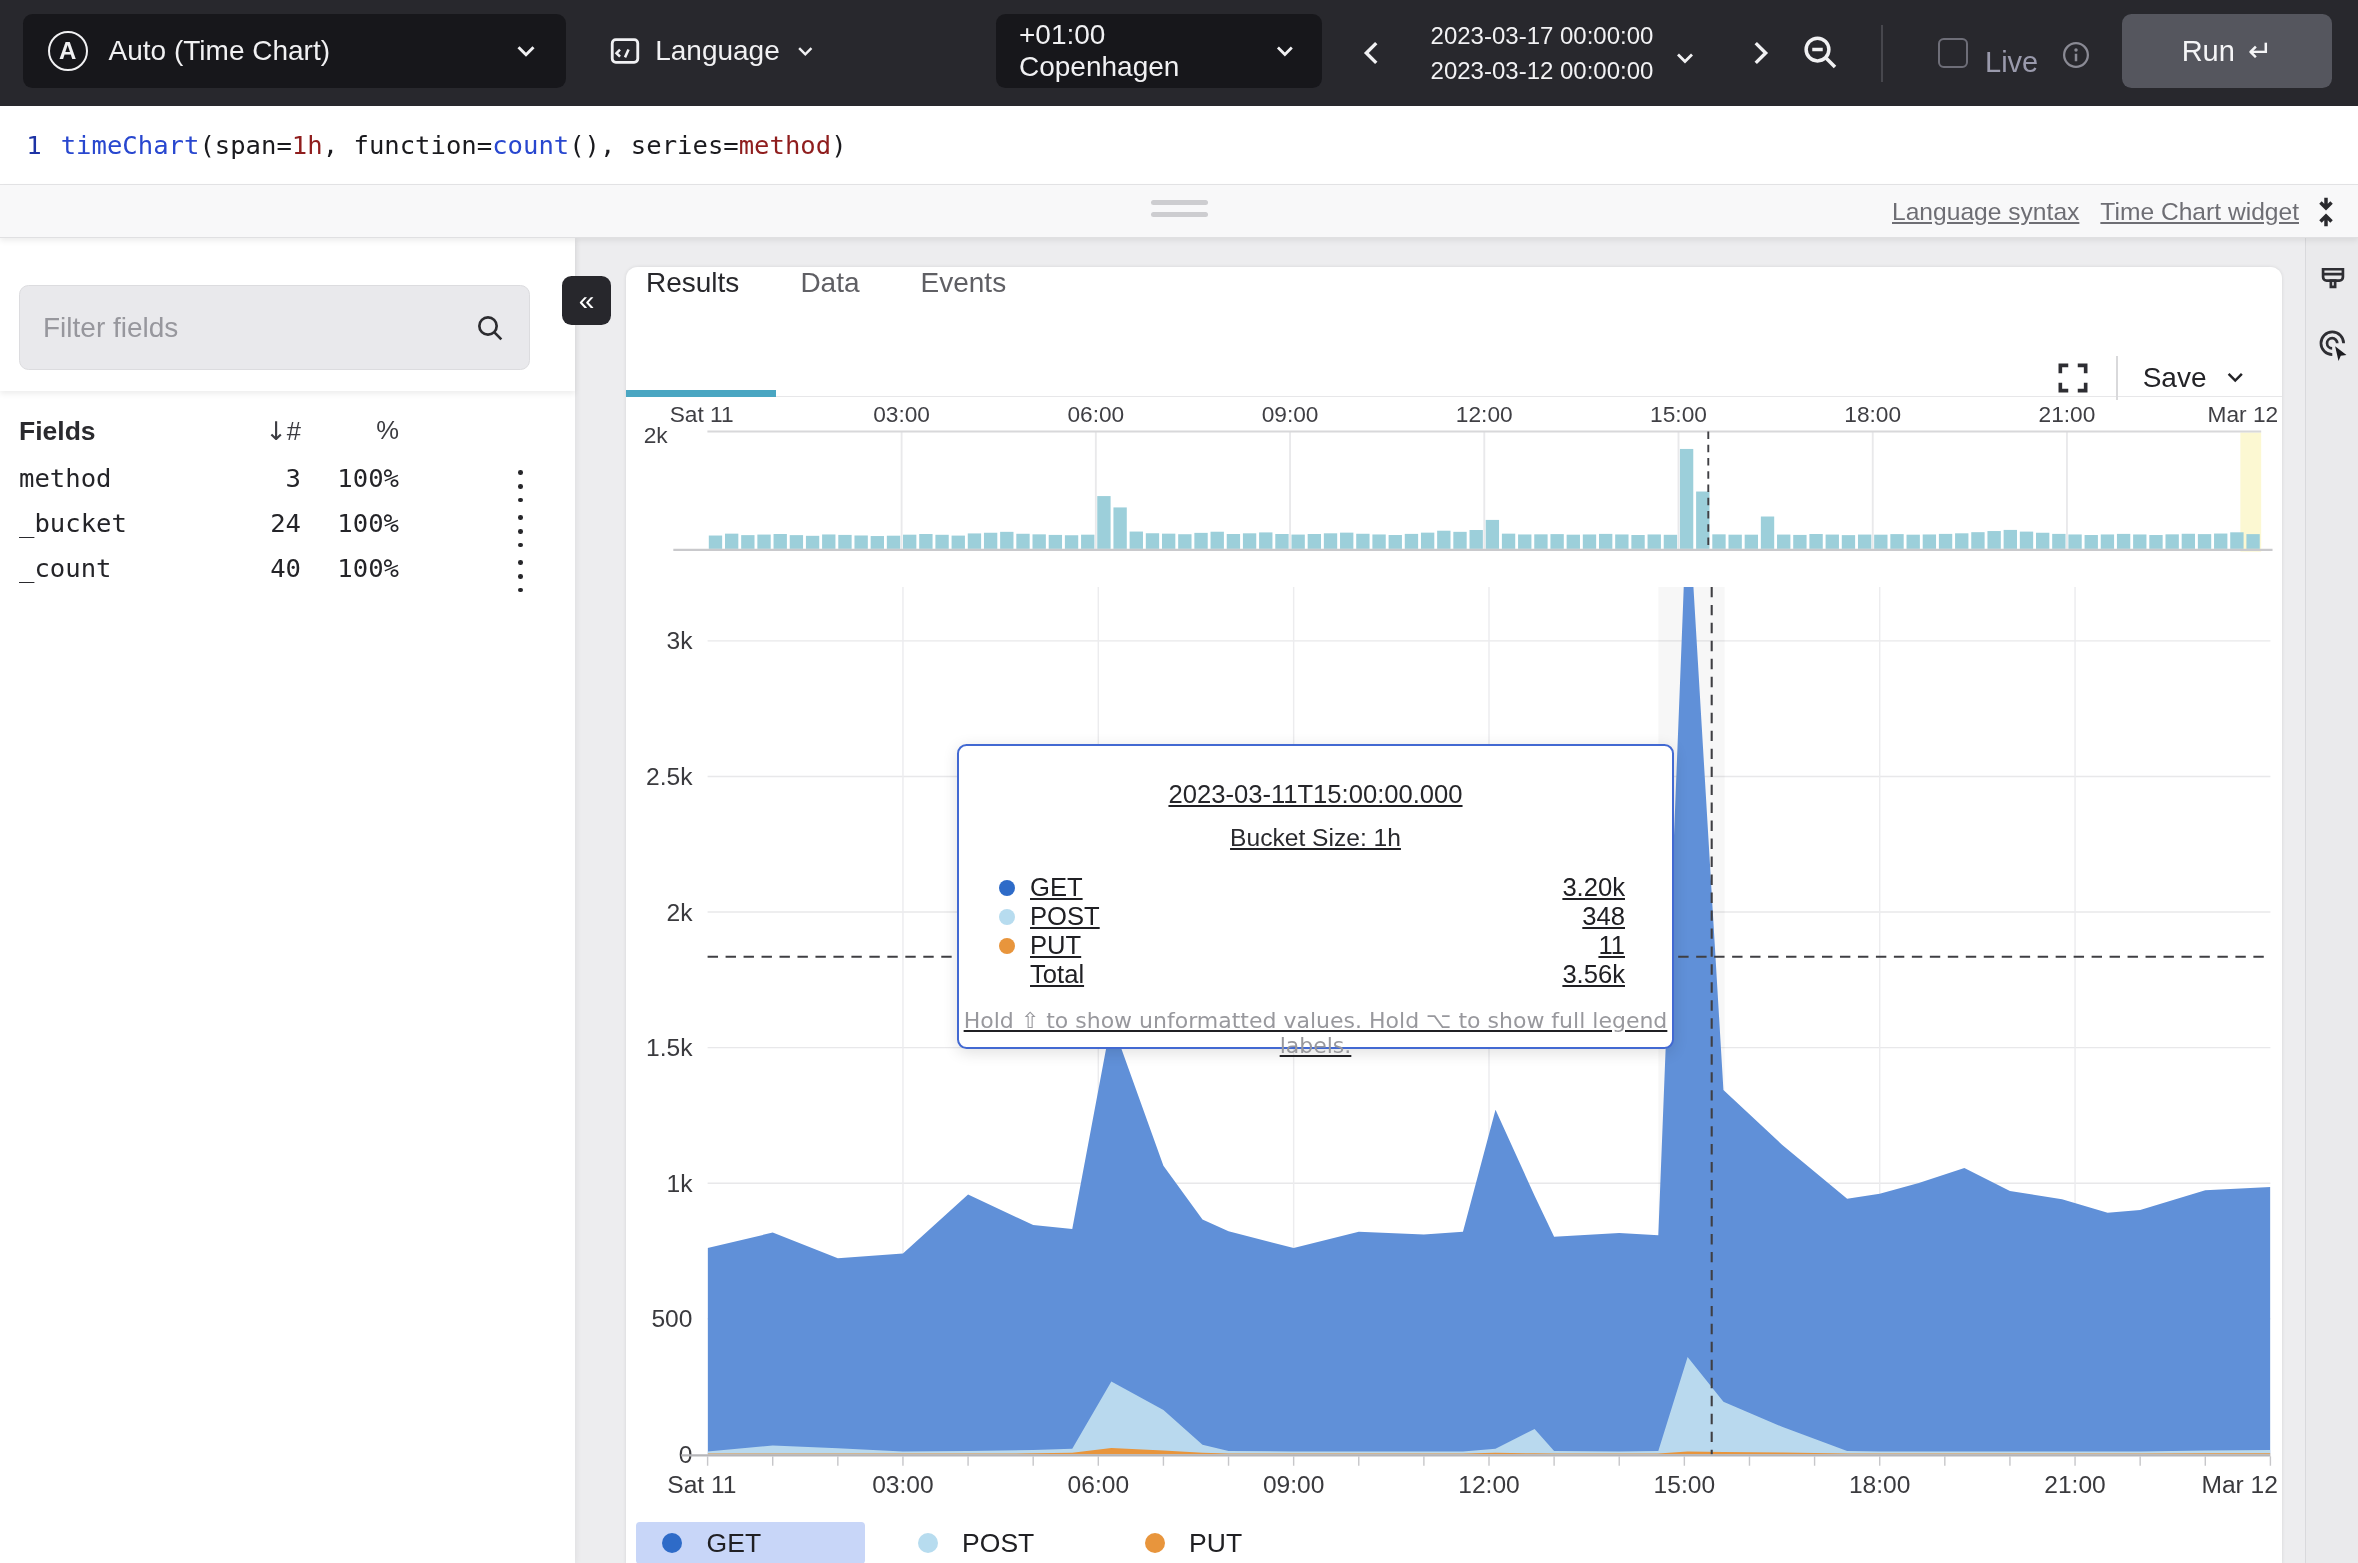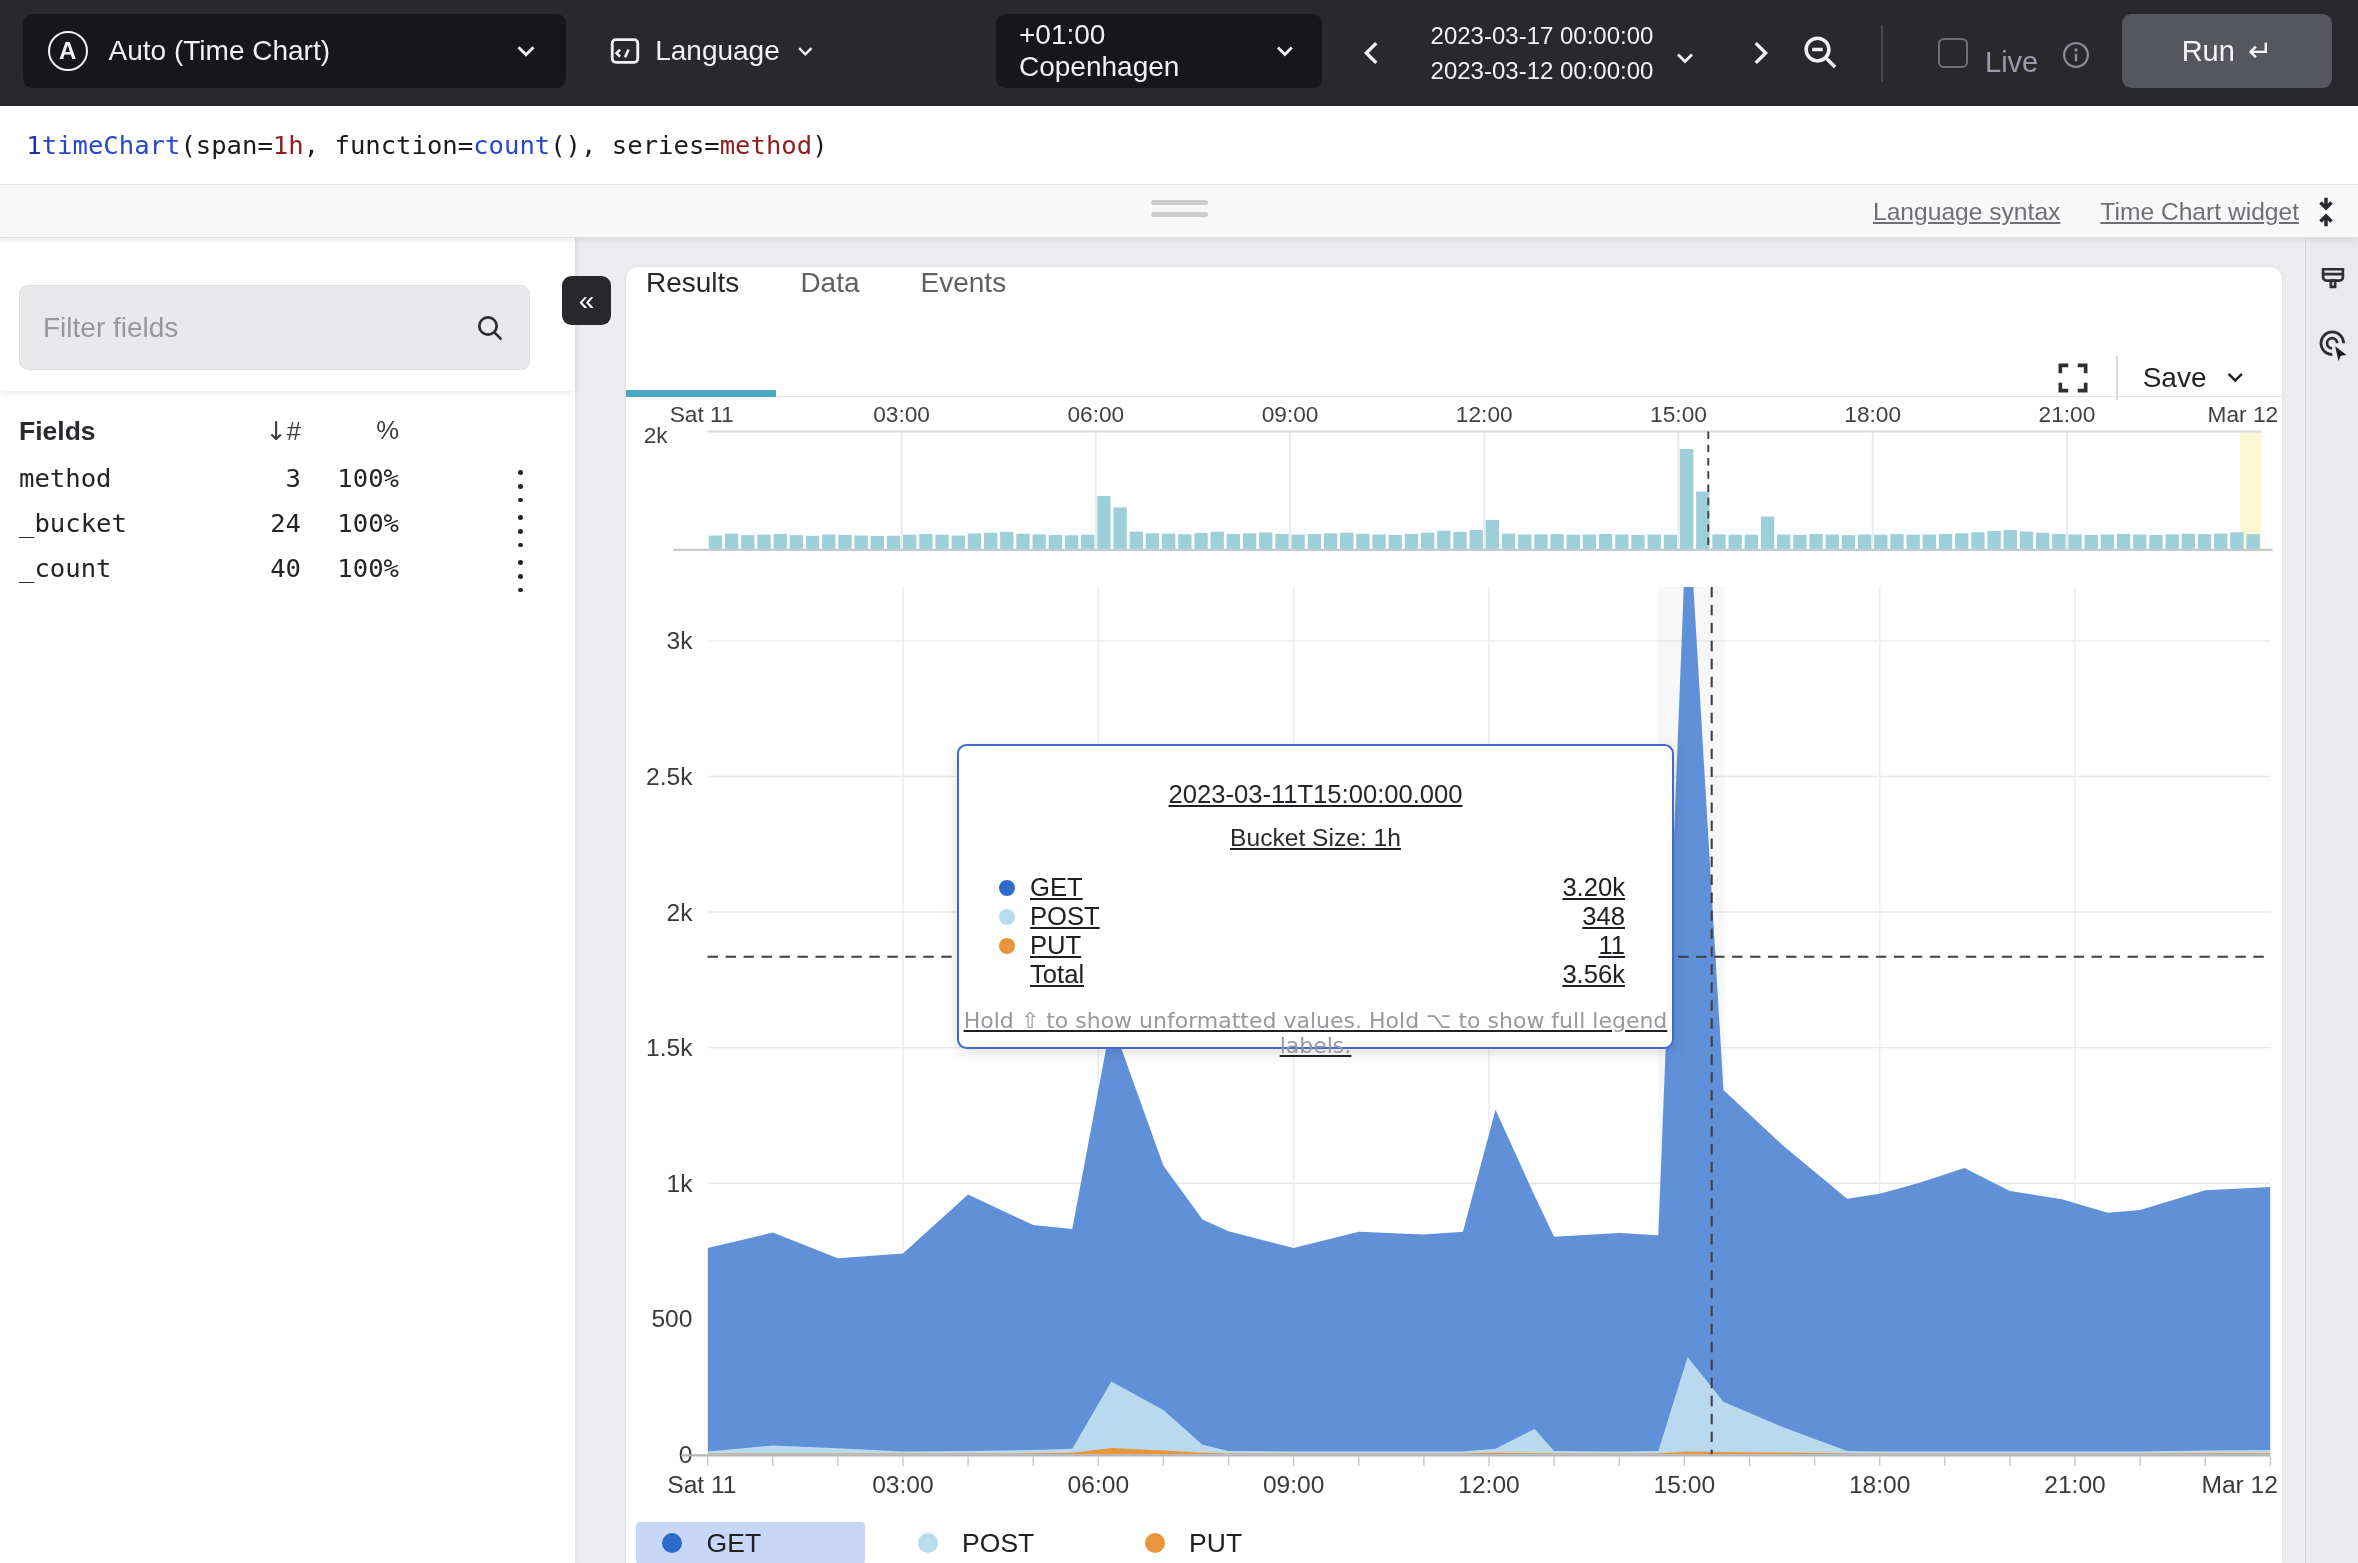--- a/index.html
+++ b/index.html
@@ -19,30 +19,30 @@
   .time-block{position:absolute;left:1416px;top:18px;width:252px;text-align:center;font-size:24px;line-height:35px;color:#f2f2f4;}
   .nav-chev{position:absolute;top:36px;width:34px;height:34px;}
   .vdivider{position:absolute;left:1881px;top:24.6px;width:1.9px;height:57px;background:#47474d;}
   .live-box{position:absolute;left:1938px;top:38px;width:30px;height:30px;border:2.8px solid #6e6e78;border-radius:5.7px;background:transparent;}
   .live-label{position:absolute;left:1985px;top:46px;font-size:29px;color:#9a9aac;}
   .run-btn{position:absolute;left:2122px;top:14px;width:210px;height:74px;background:#55565e;border-radius:9.5px;display:flex;align-items:center;justify-content:center;gap:13.2px;color:#f5f5f7;font-size:29px;}
 
   
   .editor{position:absolute;left:0;top:106px;width:2358px;height:79px;background:#ffffff;border-bottom:0.9px solid #e4e4e6;display:flex;align-items:center;font-family:"DejaVu Sans Mono","Liberation Mono",monospace;font-size:25.6px;}
   .lineno{width:36px;text-align:right;color:#1d33a5;margin-left:5.7px;}
-  .code{white-space:pre;}
+  .code{margin-left:19px;white-space:pre;}
   .tok-function{color:#2847cf;}
   .tok-value{color:#8f1d1d;}
   .tok-plain{color:#1a1a1e;}
 
   
   .gapstrip{position:absolute;left:0;top:185px;width:2358px;height:53px;background:#f8f8f9;border-bottom:0.9px solid #e0e0e2;box-shadow:0 2.8px 5.7px rgba(0,0,0,.07);z-index:3;}
   .drag-handle{position:absolute;left:1145px;top:15px;width:68px;height:24.6px;}
   .drag-handle i{display:block;width:57px;height:4.7px;border-radius:2.8px;background:#cdcdd0;margin:0 auto 7.6px;}
-  .strip-links{position:absolute;right:59px;top:0;height:53px;display:flex;align-items:center;gap:40px;}
+  .strip-links{position:absolute;right:59px;top:0;height:53px;display:flex;align-items:center;gap:21px;}
   .strip-links a{font-size:24.6px;color:#6e6e74;text-decoration:underline;}
   .collapse-v{position:absolute;right:13.2px;top:7.6px;width:38px;height:38px;}
 
   
   .left-panel{position:absolute;left:0;top:238px;width:575px;height:1325px;background:#ffffff;box-shadow:1.9px 0 5.7px rgba(0,0,0,.05);}
   .filter-wrap{position:relative;height:153px;background:#fff;box-shadow:0 2.8px 5.7px rgba(0,0,0,.07);z-index:2;}
   .filter-input{position:absolute;left:19px;top:47px;width:511px;height:85px;background:#e9e9ec;border:0.9px solid #dcdcdf;border-radius:9.5px;display:flex;align-items:center;padding:0 23px;}
   .filter-input span{color:#97979d;font-size:28px;flex:1;}
   .collapse-btn{position:absolute;left:562px;top:38px;width:49px;height:49px;background:#27272c;border-radius:9.5px;color:#fff;font-size:28px;display:flex;align-items:center;justify-content:center;z-index:4;}
   .fields-table{position:relative;padding-top:24.6px;font-size:25.6px;}

